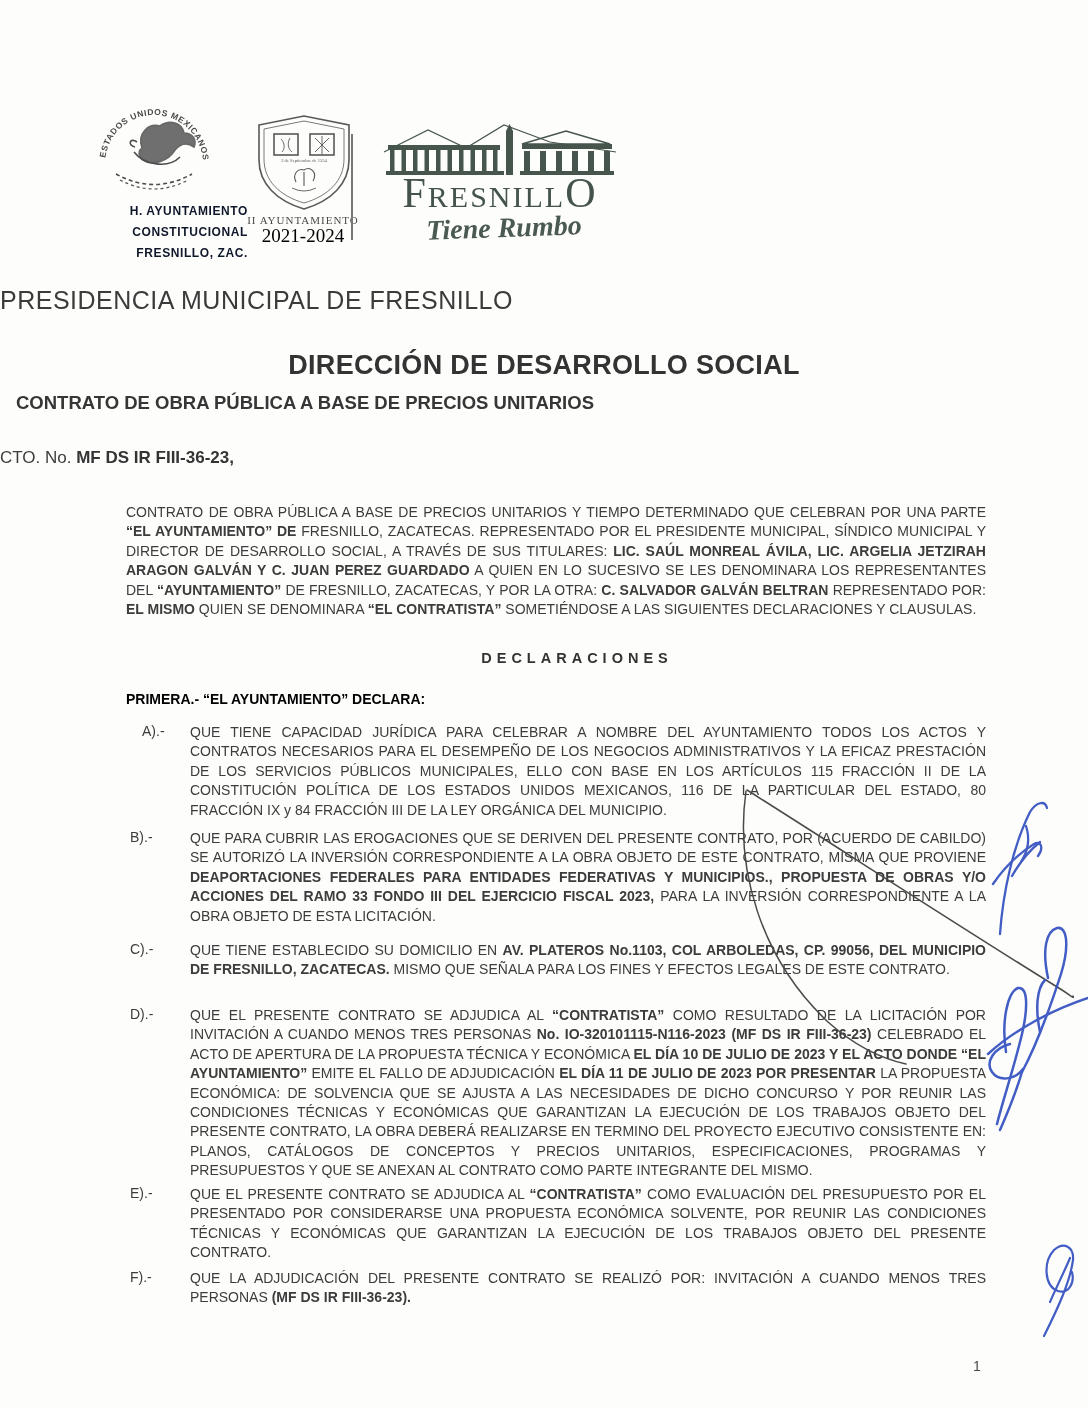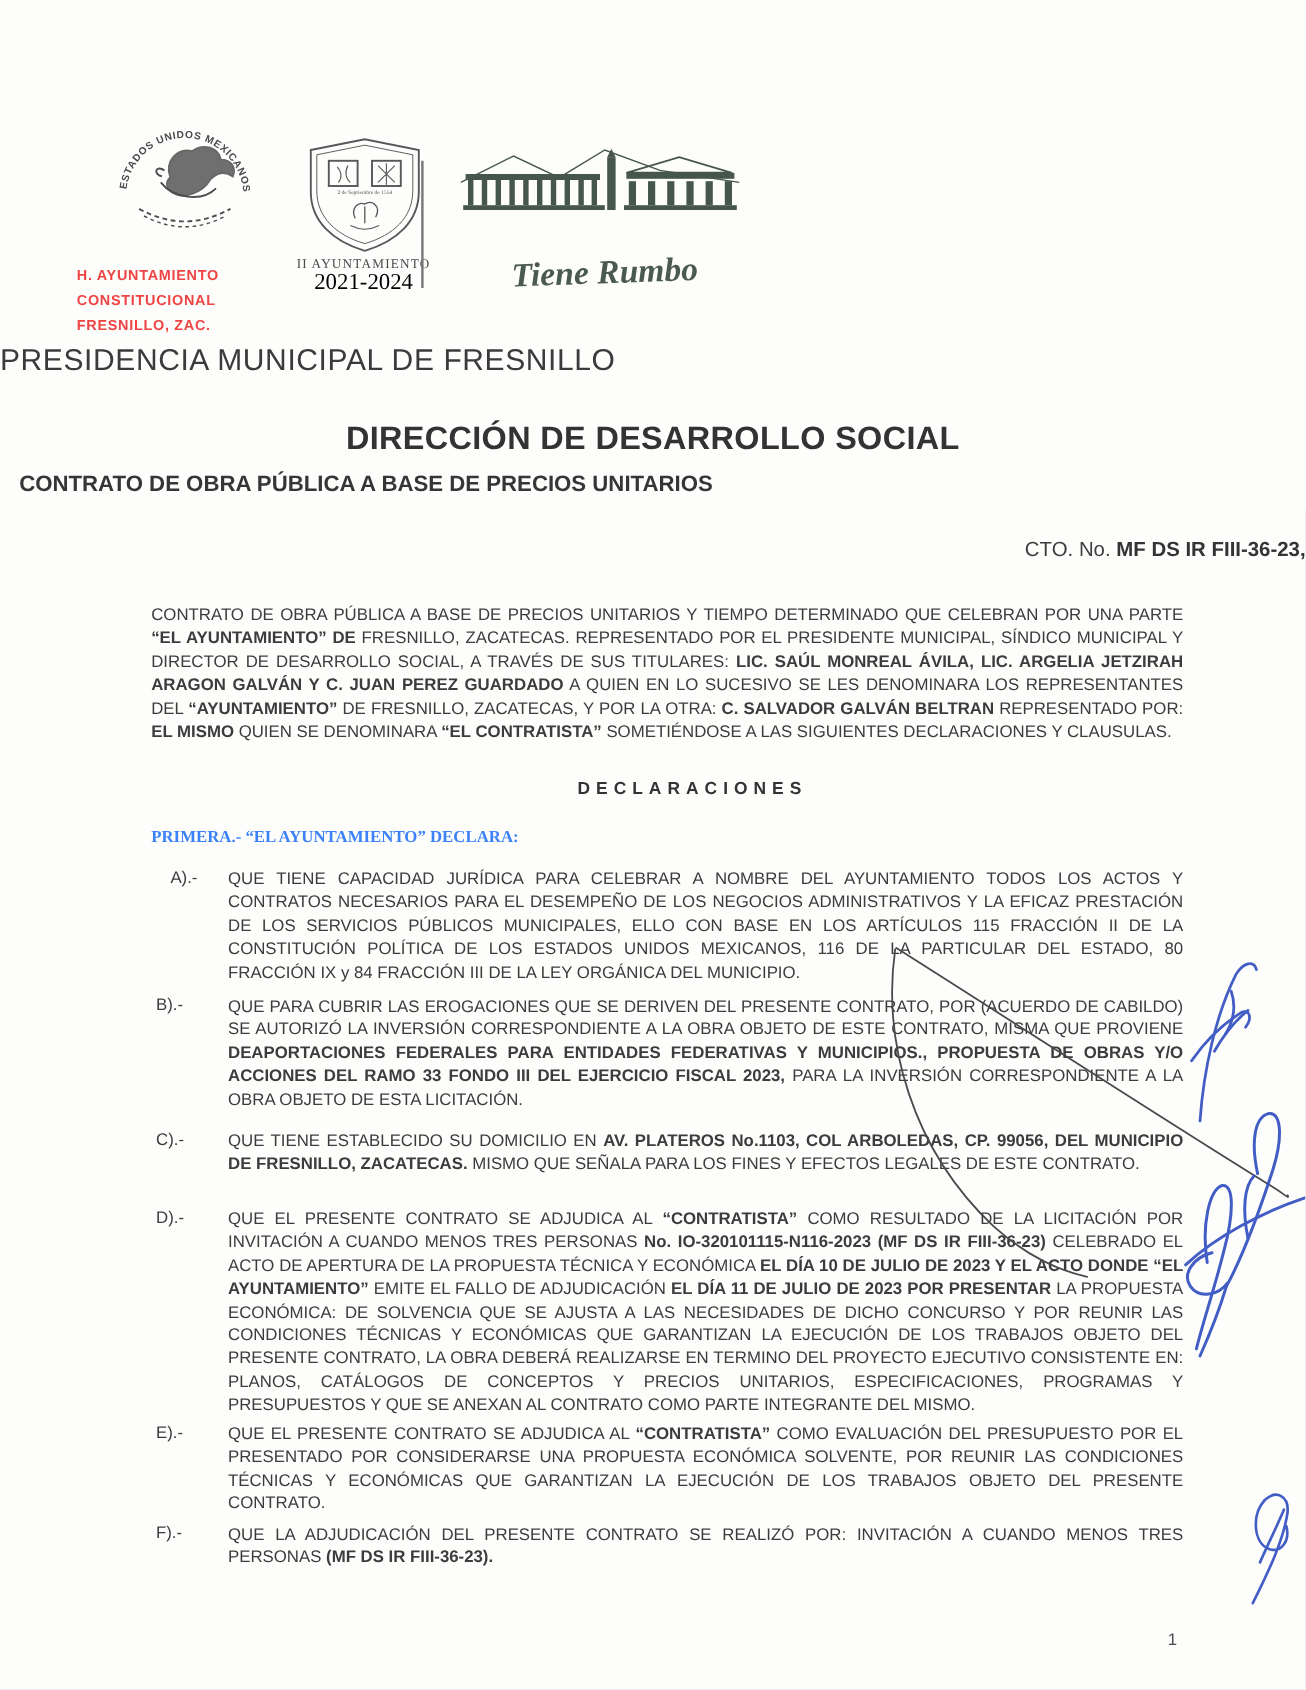--- a/index.html
+++ b/index.html
@@ -3,46 +3,46 @@
 <meta charset="utf-8">
 <style>
   html,body{margin:0;padding:0;background:#e9e9e9;}
   .page{
     position:relative;width:1088px;height:1408px;margin:0 auto;
     background:#fdfdfc;overflow:hidden;
     font-family:"Liberation Sans",sans-serif;color:#3c3c3c;
   }
   .abs{position:absolute;}
   
-  .eagle-caption{left:64px;top:219px;width:184px;text-align:left;
-    font-size:12px;font-weight:700;line-height:21px;color:#ef4444;letter-spacing:.6px;}
+  .eagle-caption{left:64px;top:201px;width:184px;text-align:right;
+    font-size:12px;font-weight:700;line-height:21px;color:#0f172a;letter-spacing:.6px;}
   .shield-caption1{left:234px;top:214px;width:138px;text-align:center;
     font-family:"Liberation Serif",serif;font-size:11px;letter-spacing:1px;color:#4a4a4a;}
   .shield-caption2{left:234px;top:225px;width:138px;text-align:center;
     font-family:"Liberation Serif",serif;font-size:19px;color:#000000;}
   .logo-divider{left:351px;top:134px;width:2px;height:106px;background:#777;}
   .fres-name{left:376px;top:176px;width:248px;text-align:center;
     font-family:"Liberation Serif",serif;color:#44544b;font-size:30px;letter-spacing:2px;line-height:34px;}
   .fres-name .cap{font-size:42px;}
   .fres-tagline{left:404px;top:212px;width:200px;text-align:center;
     font-family:"Liberation Serif",serif;font-style:italic;font-weight:700;
     font-size:28px;color:#4b5a51;transform:rotate(-2deg);}
   
   .title1{left:0;top:286px;width:100%;font-size:25px;letter-spacing:.5px;color:#3b3b3b;}
   .title2{left:0;top:350px;width:100%;text-align:center;font-size:27px;font-weight:700;letter-spacing:.3px;color:#333;}
   .title3{left:0;top:392px;width:100%;text-align:left;font-size:18.5px;font-weight:700;color:#363636;padding-left:16px;}
-  .cto-line{left:0;top:448px;width:100%;text-align:right;font-size:17px;color:#3d3d3d;}
+  .cto-line{left:0;top:448px;width:100%;text-align:left;font-size:17px;color:#3d3d3d;}
   .rfc-line{left:0;top:469px;width:100%;text-align:center;font-size:17px;color:#3d3d3d;}
   .cto-line b,.rfc-line b{color:#343434;}
   
   .body-text{font-size:14px;line-height:19.4px;text-align:justify;color:#3c3c3c;}
   .intro{left:126px;top:503px;width:860px;}
   .decl-title{left:0;top:650px;width:100%;text-align:center;
     font-size:14.5px;font-weight:700;letter-spacing:5px;color:#333;margin-left:33px;}
-  .primera{left:126px;top:691px;width:860px;font-size:14px;font-weight:700;color:#3b82f6;font-family:Liberation Serif, serif;}
+  .primera{left:126px;top:691px;width:860px;font-size:14px;font-weight:700;color:#000000;}
   .item{left:126px;width:860px;}
   .item-label{position:absolute;left:4px;top:0;font-size:14px;color:#3c3c3c;}
   .item.ind-a .item-label{left:16px;}
   .item-text{margin:0 0 0 64px;width:796px;}
   .page-number{left:960px;top:1358px;width:34px;text-align:center;font-size:14px;color:#4a4a4a;}
   
   .overlay{left:0;top:0;width:1088px;height:1408px;pointer-events:none;}
   p{margin:0;}
 </style>
 </head>
@@ -110,20 +110,21 @@
       <rect x="140" y="22" width="90" height="5"></rect>
       <rect x="142" y="29" width="6" height="20"></rect>
         <rect x="158" y="29" width="6" height="20"></rect>
       <rect x="174" y="29" width="6" height="20"></rect>
         <rect x="190" y="29" width="6" height="20"></rect>
       <rect x="206" y="29" width="6" height="20"></rect>
         <rect x="222" y="29" width="6" height="20"></rect>
       <rect x="138" y="49" width="94" height="4"></rect>
     </g>
   </svg>
+  <div class="abs fres-name"><span class="cap">F</span><span>RESNILL</span><span class="cap">O</span></div>
   <div class="abs fres-tagline">Tiene Rumbo</div>
 
   <div class="abs title1">PRESIDENCIA MUNICIPAL DE FRESNILLO</div>
   <div class="abs title2">DIRECCIÓN DE DESARROLLO SOCIAL</div>
   <div class="abs title3">CONTRATO DE OBRA PÚBLICA A BASE DE PRECIOS UNITARIOS</div>
   <div class="abs cto-line"><span>CTO. No. </span><b>MF DS IR FIII-36-23,</b></div>
 
   <p class="abs body-text intro"><span>CONTRATO DE OBRA PÚBLICA A BASE DE PRECIOS UNITARIOS Y TIEMPO DETERMINADO QUE CELEBRAN POR UNA PARTE </span><span style="font-weight: 700;">“EL AYUNTAMIENTO” DE </span><span>FRESNILLO, ZACATECAS. REPRESENTADO POR EL PRESIDENTE MUNICIPAL, SÍNDICO MUNICIPAL Y DIRECTOR DE DESARROLLO SOCIAL,  A TRAVÉS DE SUS TITULARES: </span><span style="font-weight: 700;">LIC. SAÚL MONREAL ÁVILA,  LIC. ARGELIA JETZIRAH ARAGON GALVÁN Y C. JUAN PEREZ GUARDADO</span><span> A QUIEN EN LO SUCESIVO SE LES DENOMINARA LOS REPRESENTANTES DEL </span><span style="font-weight: 700;">“AYUNTAMIENTO”</span><span> DE FRESNILLO, ZACATECAS, Y POR LA OTRA: </span><span style="font-weight: 700;">C. SALVADOR GALVÁN BELTRAN</span><span>  REPRESENTADO POR: </span><span style="font-weight: 700;">EL MISMO</span><span> QUIEN SE DENOMINARA </span><span style="font-weight: 700;">“EL CONTRATISTA”</span><span> SOMETIÉNDOSE A LAS SIGUIENTES DECLARACIONES Y CLAUSULAS.</span></p>
 
   <div class="abs decl-title">DECLARACIONES</div>

